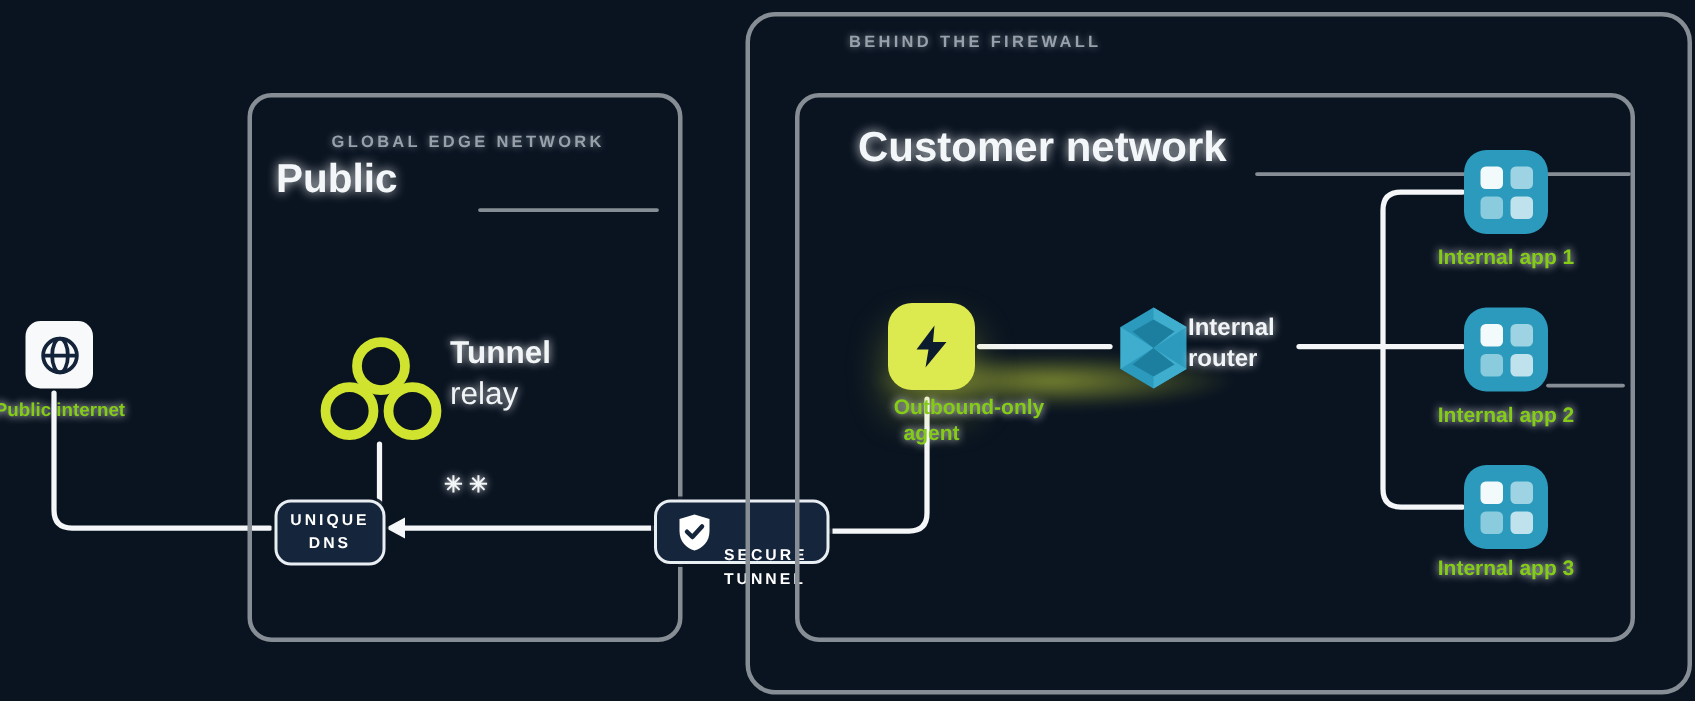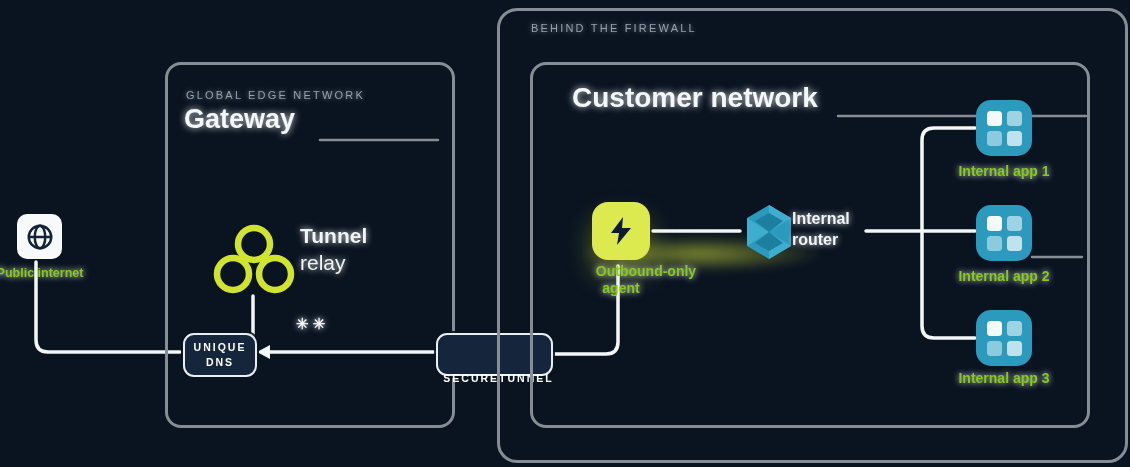--- a/index.html
+++ b/index.html
@@ -7,22 +7,22 @@
     width:1130px;height:467px;position:relative;overflow:hidden;
     background:#0a1421;
     font-family:"Liberation Sans", sans-serif;
     color:#f2f5f7;
   }
   .abs{position:absolute;}
   
   .panel{border:3px solid #868d94;border-radius:16px;background:transparent;}
   .panel-outer{border-radius:20px;}
   .eyebrow{
-    font-size:11px;font-weight:400;letter-spacing:2.2px;color:#97a0ab;
-    text-shadow:0 0 5px rgba(150,160,172,.75);white-space:nowrap;
+    font-size:11px;font-weight:700;letter-spacing:2.2px;color:#97a0ab;
+    text-shadow:0 0 5px rgba(150,160,172,.75);white-space:nowrap;margin-left:35px;
   }
   .boxtitle{
     font-weight:700;color:#f4f7f9;white-space:nowrap;
     text-shadow:0 0 7px rgba(255,255,255,.85);
   }
   .glowtext{text-shadow:0 0 6px rgba(255,255,255,.85);}
   
   .badge{
     background:#15253b;border:2.5px solid #e9eef3;border-radius:11px;
     display:flex;align-items:center;justify-content:center;gap:8px;
@@ -81,21 +81,21 @@
         <ellipse cx="12" cy="12" rx="4.2" ry="9"></ellipse>
         <path d="M3 12 H21"></path>
       </g>
     </svg>
   </div>
   <div class="abs caption small-caption" style="left:-40px;top:52px;width:160px;">Public internet</div>
 </div>
 
 <div class="abs panel" style="left:165px;top:62px;width:284px;height:360px;"></div>
 <div class="abs eyebrow" style="left:186px;top:89px;">GLOBAL EDGE NETWORK</div>
-<div class="abs boxtitle" style="left:184px;top:104px;font-size:27px;">Gateway</div>
+<div class="abs boxtitle" style="left:184px;top:104px;font-size:27px;">Public</div>
 
 <svg class="abs" style="left:210px;top:222px;" width="88" height="78" viewBox="0 0 88 78">
   <g fill="none">
     <circle cx="44" cy="22" r="16" stroke="#0a1421" stroke-width="12"></circle>
     <circle cx="23" cy="52" r="16" stroke="#0a1421" stroke-width="12"></circle>
     <circle cx="65" cy="52" r="16" stroke="#0a1421" stroke-width="12"></circle>
     <circle cx="44" cy="22" r="16" stroke="#cfe32f" stroke-width="6.5"></circle>
     <circle cx="23" cy="52" r="16" stroke="#cfe32f" stroke-width="6.5"></circle>
     <circle cx="65" cy="52" r="16" stroke="#cfe32f" stroke-width="6.5"></circle>
   </g>
@@ -107,21 +107,21 @@
 <div class="abs badge" style="left:183px;top:333px;width:70px;height:40px;flex-direction:column;gap:0;">
   <span class="btxt">UNIQUE</span>
   <span class="btxt">DNS</span>
 </div>
 
 <div class="abs badge" style="left:436px;top:333px;width:113px;height:39px;">
   <svg width="24" height="26" viewBox="0 0 24 26">
     <path d="M12 1 L22 4 V12 C22 19 17.5 23.5 12 25 C6.5 23.5 2 19 2 12 V4 Z" fill="#ffffff"></path>
     <path d="M7 12.5 L10.6 16 L17 9" stroke="#15253b" stroke-width="3" fill="none" stroke-linecap="round" stroke-linejoin="round"></path>
   </svg>
-  <span style="display:flex;flex-direction:row;align-items:flex-start;margin-top:48px;">
+  <span style="display:flex;flex-direction:column;align-items:flex-start;margin-top:48px;">
     <span class="btxt">SECURE</span>
     <span class="btxt">TUNNEL</span>
   </span>
 </div>
 
 <div class="abs panel panel-outer" style="left:497px;top:8px;width:625px;height:449px;"></div>
 <div class="abs eyebrow" style="left:531px;top:22px;">BEHIND THE FIREWALL</div>
 
 <div class="abs panel" style="left:530px;top:62px;width:554px;height:360px;"></div>
 <div class="abs boxtitle" style="left:572px;top:82px;font-size:28px;">Customer network</div>

